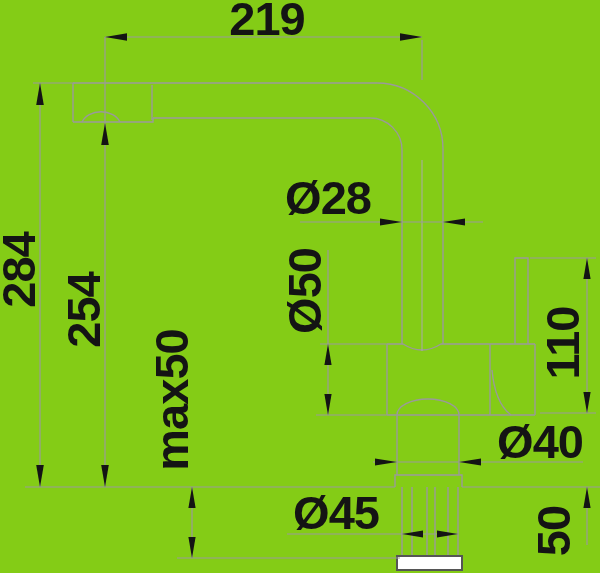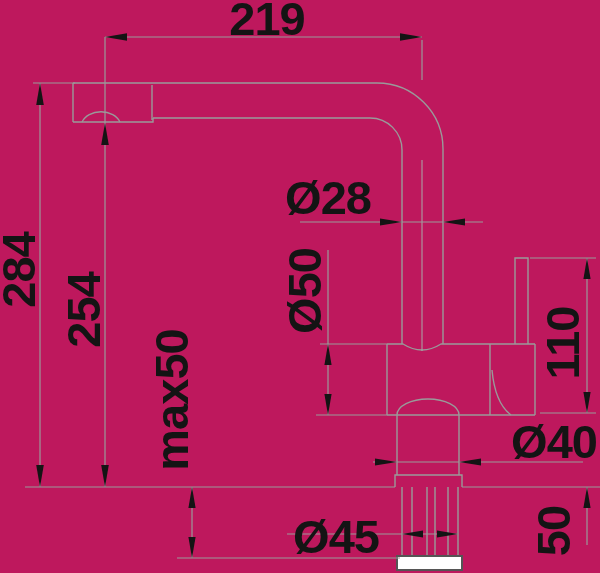--- a/index.html
+++ b/index.html
@@ -1,16 +1,16 @@
 <!DOCTYPE html>
 <html><head>
 <meta charset="utf-8">
 <style>
   html,body{margin:0;padding:0;background:#fff}
-  #stage{position:relative;width:600px;height:573px;background:#be185d;overflow:hidden;
+  #stage{position:relative;width:600px;height:573px;background:#84cc16;overflow:hidden;
          font-family:"Liberation Sans",sans-serif}
   #drawing-svg{position:absolute;left:0;top:0}
   .dim-label{position:absolute;transform:translate(-50%,-50%);
              font:bold 47px/1 "Liberation Sans",sans-serif;color:#141414;
              white-space:nowrap;letter-spacing:-1px}
   .dim-label.rot{transform:translate(-50%,-50%) rotate(-90deg)}
 </style>
 </head>
 <body>
 
@@ -96,18 +96,18 @@
   <div class="dim-label rot" style="left:83px;top:310px">254</div>
 
   <div class="dim-label rot" style="left:171px;top:400px">max50</div>
 
   <div class="dim-label" style="left:328px;top:197px">Ø28</div>
 
   <div class="dim-label rot" style="left:304px;top:291px">Ø50</div>
 
   <div class="dim-label rot" style="left:562px;top:343px">110</div>
 
-  <div class="dim-label" style="left:554px;top:441px">Ø40</div>
+  <div class="dim-label" style="left:540px;top:441px">Ø40</div>
 
-  <div class="dim-label" style="left:336px;top:536px">Ø45</div>
+  <div class="dim-label" style="left:336px;top:512px">Ø45</div>
 
   <div class="dim-label rot" style="left:553px;top:531px">50</div>
 </div>
 
 </body></html>

